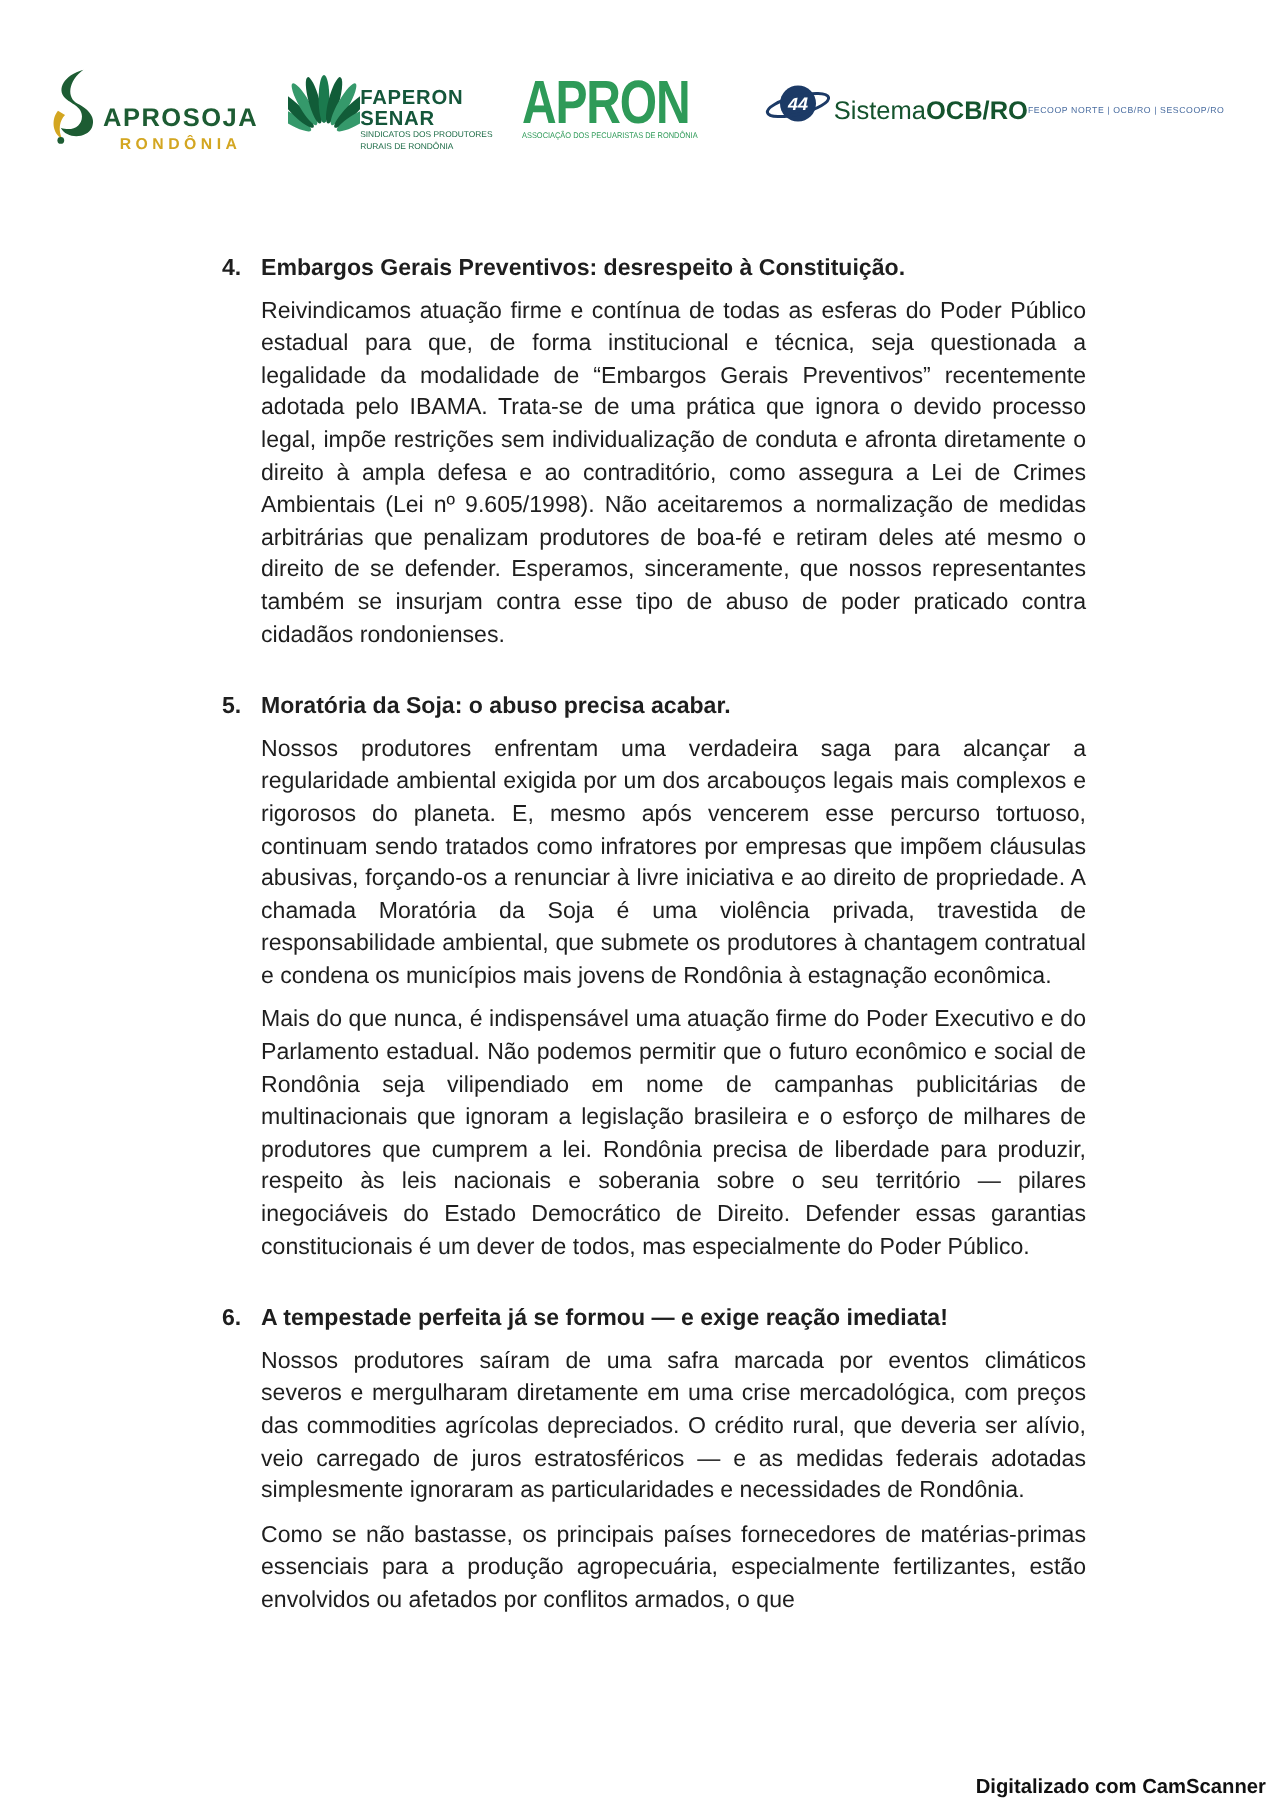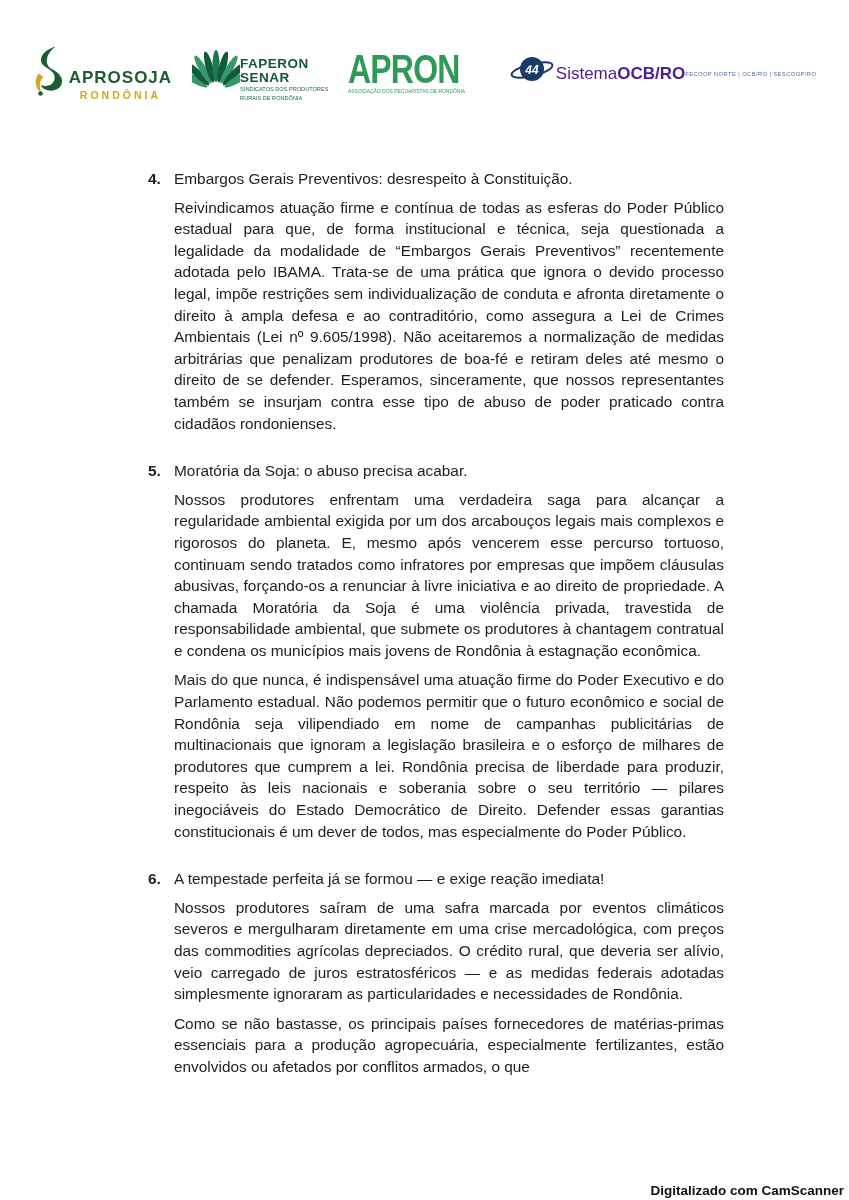--- a/index.html
+++ b/index.html
@@ -25,32 +25,32 @@
   .faperon .sub{font-size:5.6px;color:#1c6b46;margin-top:1px;line-height:1.3;}
   
   .apron{flex-direction:column;align-items:flex-start;}
   .apron .name{
     display:inline-block;font-size:40px;font-weight:bold;color:#2e9a58;
     letter-spacing:-1px;line-height:.85;transform:scale(.8,1.02);transform-origin:left bottom;
   }
   .apron .sub{font-size:5.5px;color:#2e9a58;white-space:nowrap;transform:scaleX(.9);transform-origin:left top;margin-top:2px;}
   
   .ocb{flex-direction:row;align-items:center;}
-  .ocb .nameline{font-size:17px;color:#4c1d95;margin-top:1px;}
+  .ocb .nameline{font-size:17px;color:#14532d;margin-top:1px;}
   .ocb .nameline .bold{font-weight:bold;}
   .ocb .sub{font-size:5.8px;color:#4a6da0;letter-spacing:.4px;margin-top:2px;}
   
   .content{
     position:absolute;top:168px;left:148px;width:576px;
     font-size:15.4px;line-height:21.6px;
   }
   .sec-head{display:flex;font-weight:bold;margin:26px 0 7px 0;}
   .section:first-child .sec-head{margin-top:0;}
   .sec-num{width:26px;flex:none;}
-  .sec-head h2{font-size:15.4px;font-weight:normal;margin:0;padding:0;}
+  .sec-head h2{font-size:15.4px;font-weight:bold;margin:0;padding:0;}
   .content p{margin:0 0 0 26px;text-align:justify;}
   .content p + p{margin-top:8px;}
   
   .footer{
     position:absolute;right:5px;bottom:2px;
     font-size:13.5px;font-weight:600;color:#101010;
   }
 </style>
 </head>
 <body>

